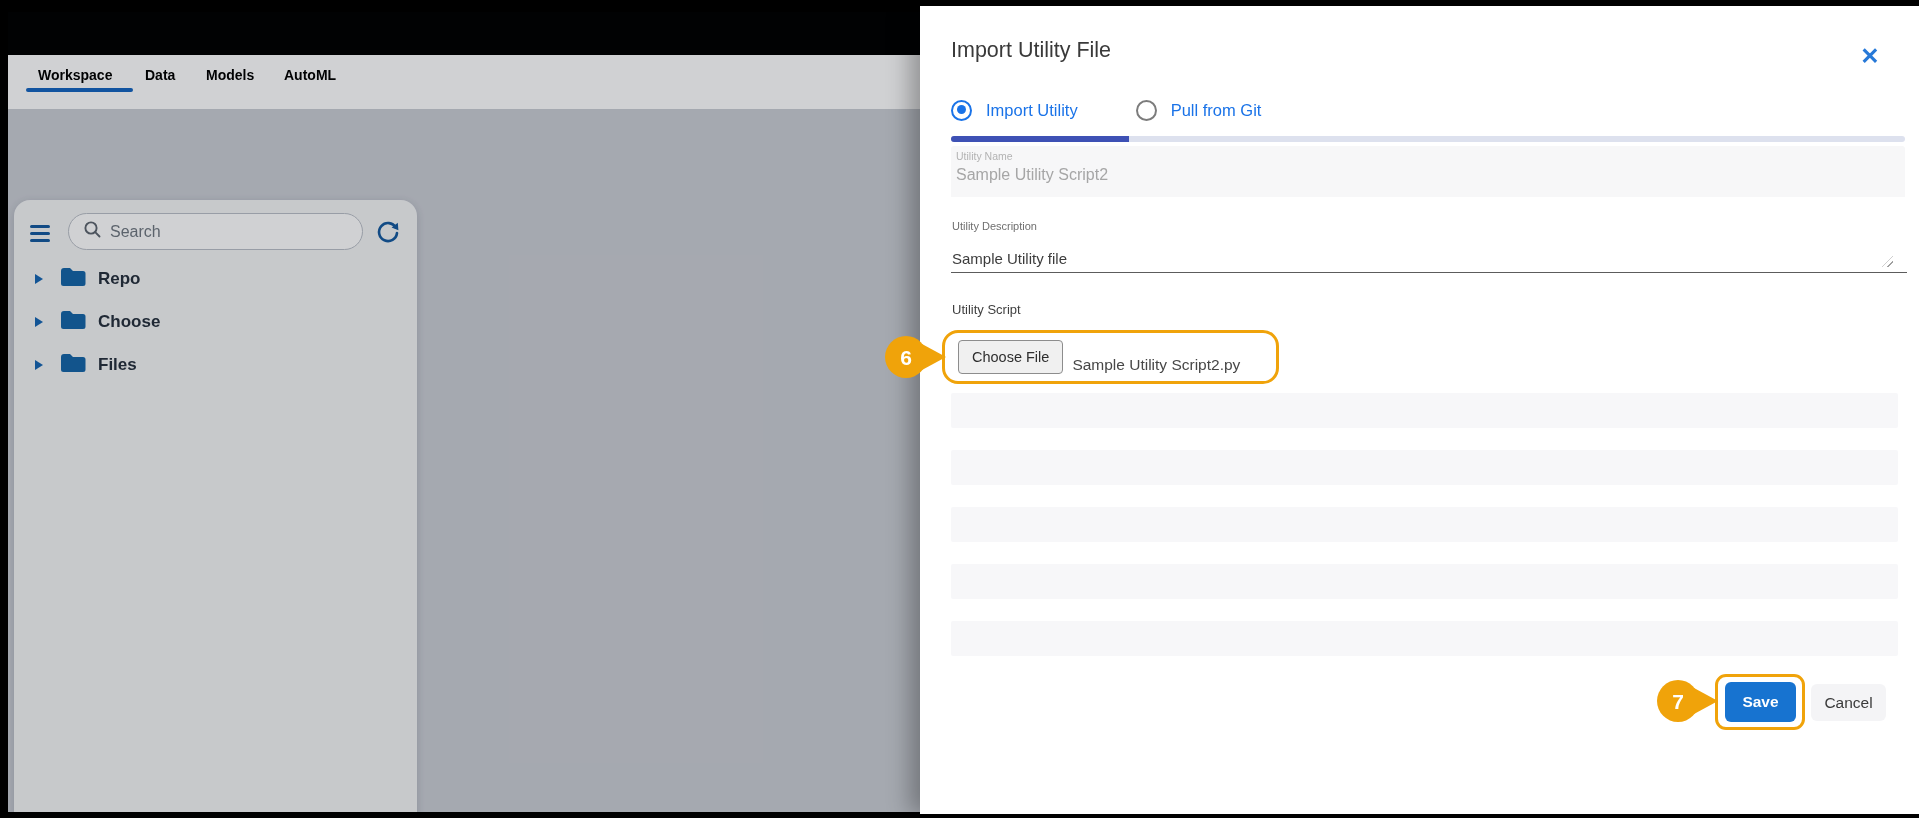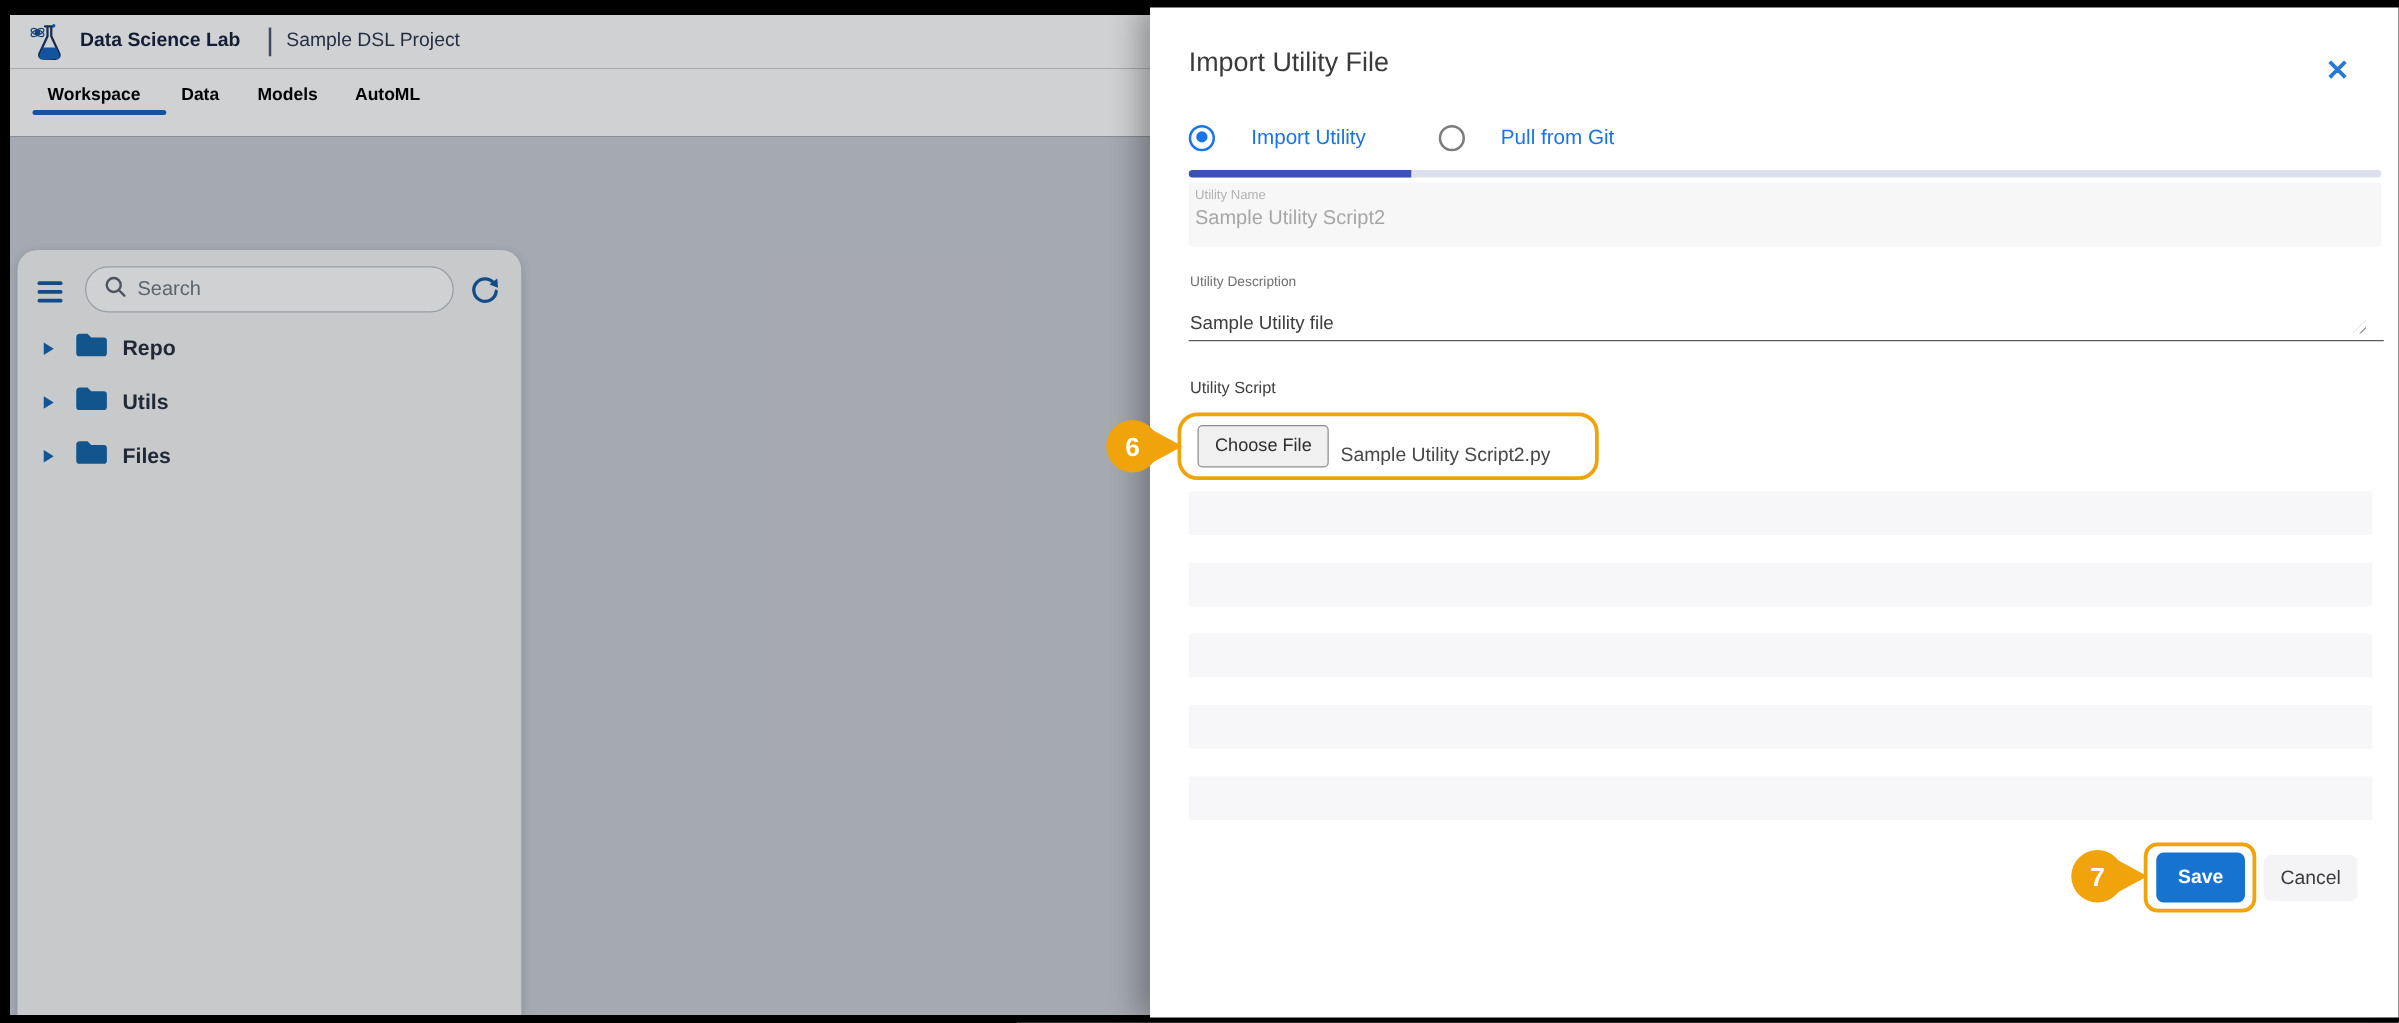--- a/index.html
+++ b/index.html
@@ -50,21 +50,21 @@
   .modal-title { position:absolute; left:31px; top:32px; font-size:21.5px; font-weight:500; color:#3a3a3a; }
   .close-btn { position:absolute; left:936px; top:36px; width:28px; height:28px; font-size:23px;
                color:#2779d8; text-align:center; line-height:28px; cursor:pointer; font-weight:600; }
 
   .radio-row { position:absolute; left:31px; top:92px; height:24px; display:flex; align-items:center; }
   .radio { width:21px; height:21px; border-radius:50%; position:relative; cursor:pointer; flex:0 0 auto; }
   .radio.sel { border:2.5px solid #1a73e8; }
   .radio.sel::after { content:""; position:absolute; left:3.5px; top:3.5px; width:9px; height:9px;
                       border-radius:50%; background:#1a73e8; }
   .radio.unsel { border:2.5px solid #7c7c7c; }
-  .radio-label { font-size:16.5px; color:#1a73e8; margin-left:29px; cursor:pointer; }
+  .radio-label { font-size:16.5px; color:#1a73e8; margin-left:14px; cursor:pointer; }
   .radio-gap { width:58px; }
 
   .progress { position:absolute; left:31px; top:130px; width:954px; height:6px; background:#dde1ee; border-radius:3px; }
   .progress-fill { height:100%; width:18.7%; background:#3e51b5; border-radius:3px 0 0 3px; }
 
   .name-field { position:absolute; left:31px; top:140px; width:954px; height:51px; background:#f7f7f8;
                 padding:4px 0 0 5px; border-radius:3px 3px 0 0; }
   .name-field .fl { font-size:10.5px; color:#b3b3b3; }
   .name-field .fv { font-size:16px; color:#a6a6a6; margin-top:4px; }
 
@@ -99,35 +99,20 @@
 
   .badge { position:absolute; }
 </style>
 </head>
 <body>
 
 <div class="screen">
 
   <div class="left-app">
 
-    <div class="topbar">
-      <div class="logo">
-        <svg width="34" height="34" viewBox="0 0 34 34">
-          <path d="M14 4 h7 M16 5 v7 L9.5 26 a3 3 0 0 0 2.8 4 h10.4 a3 3 0 0 0 2.8-4 L19 12 V5" fill="none" stroke="#17365e" stroke-width="1.8" stroke-linecap="round"></path>
-          <path d="M12.2 21 h10.6 L25.6 27.5 a2 2 0 0 1-1.9 2.7 H11.3 a2 2 0 0 1-1.9-2.7 z" fill="#1565c0"></path>
-          <circle cx="8" cy="9" r="2.2" fill="#1a4f93"></circle>
-          <ellipse cx="8" cy="9" rx="5.5" ry="2.2" fill="none" stroke="#1a4f93" stroke-width="1" transform="rotate(-25 8 9)"></ellipse>
-          <ellipse cx="8" cy="9" rx="5.5" ry="2.2" fill="none" stroke="#1a4f93" stroke-width="1" transform="rotate(25 8 9)"></ellipse>
-          <circle cx="21" cy="3.5" r="1.3" fill="#1565c0"></circle>
-        </svg>
-      </div>
-      <div class="app-title">Data Science Lab</div>
-      <div class="hdr-divider"></div>
-      <div class="project-title">Sample DSL Project</div>
-    </div>
 
     <div class="tabsbar">
       <div class="tab" style="left:30px">Workspace</div>
       <div class="tab" style="left:137px">Data</div>
       <div class="tab" style="left:198px">Models</div>
       <div class="tab" style="left:276px">AutoML</div>
       <div class="tab-underline"></div>
     </div>
 
     <div class="workspace">
@@ -166,21 +151,21 @@
             </span>
             <span class="tree-label">Repo</span>
           </div>
           <div class="tree-row">
             <span class="caret"></span>
             <span class="folder">
               <svg width="26" height="20" viewBox="0 0 26 20">
                 <path d="M1 4 q0-3 3-3 h6 l3 3 h10 q2.5 0 2.5 2.5 v10 q0 2.5-2.5 2.5 h-19.5 q-2.5 0-2.5-2.5 z" fill="#1565a8"></path>
               </svg>
             </span>
-            <span class="tree-label">Utils</span>
+            <span class="tree-label">Choose</span>
           </div>
           <div class="tree-row">
             <span class="caret"></span>
             <span class="folder">
               <svg width="26" height="20" viewBox="0 0 26 20">
                 <path d="M1 4 q0-3 3-3 h6 l3 3 h10 q2.5 0 2.5 2.5 v10 q0 2.5-2.5 2.5 h-19.5 q-2.5 0-2.5-2.5 z" fill="#1565a8"></path>
               </svg>
             </span>
             <span class="tree-label">Files</span>
           </div>

